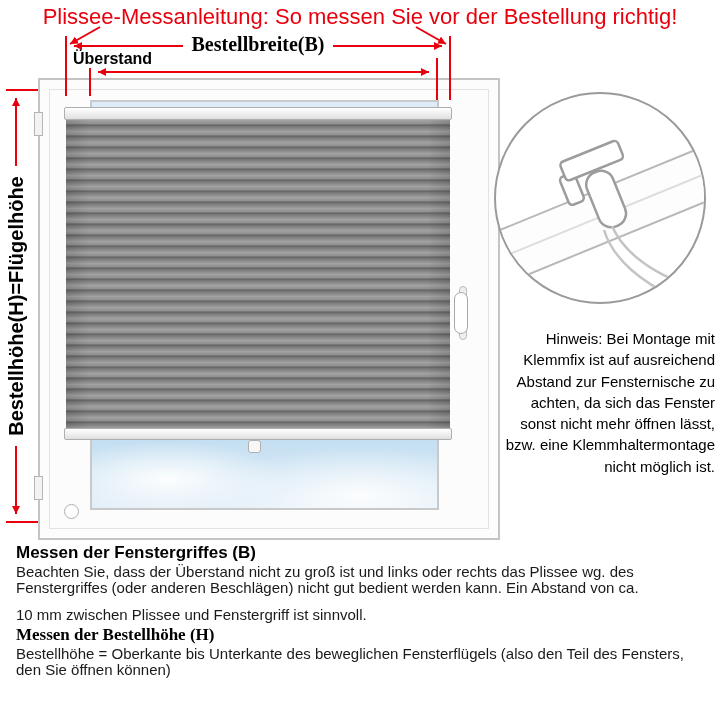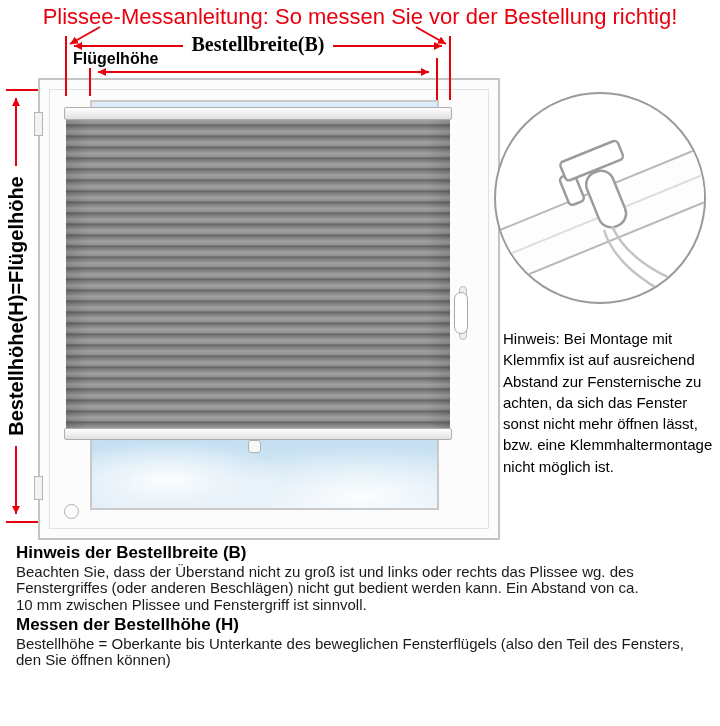--- a/index.html
+++ b/index.html
@@ -60,28 +60,28 @@
                 transform:rotate(-90deg); }
   .lbl-height span { padding:2px 10px; }
 
   
   .inset { position:absolute; left:494px; top:92px; width:212px; height:212px; z-index:4;
            border:2px solid #9a9a9a; border-radius:50%; background:#ffffff; overflow:hidden; }
   .inset svg { display:block; width:208px; height:208px; }
 
   
   .note { position:absolute; left:503px; top:328px; width:212px; z-index:4;
-          font-size:15px; line-height:1.42; color:#000; }
+          font-size:15px; line-height:1.42; color:#000;text-align:right; }
 
   
   .instructions { position:absolute; left:16px; top:544px; width:694px; z-index:2; }
   .instructions h2 { font-size:17px; line-height:18px; margin:0 0 2px 0; color:#000; }
-  .instructions h2.second { margin-top:3px; margin-bottom:2px; }
+  .instructions h2.second { margin-top:3px; margin-bottom:2px;font-family:Liberation Serif, serif; }
   .instructions p { font-size:15px; line-height:16px; margin:0 0 3px 0; color:#1a1a1a; }
-  .instructions p.tight { margin-bottom:1px; }
+  .instructions p.tight { margin-bottom:11px; }
 </style>
 </head>
 <body>
 
 <div class="page">
 
   <div class="title">Plissee-Messanleitung: So messen Sie vor der Bestellung richtig!</div>
 
   <div class="window">
     <div class="sash"></div>
@@ -116,21 +116,21 @@
       <line x1="6" y1="522" x2="38" y2="522"></line>
       <line x1="100" y1="27" x2="70" y2="44" marker-end="url(#ah)"></line>
       <line x1="416" y1="27" x2="446" y2="44" marker-end="url(#ah)"></line>
     </g>
   </svg>
 
   <div class="lbl lbl-width">
     <span>Bestellbreite(B)</span>
   </div>
   <div class="lbl lbl-overhang">
-    <span>Flügelhöhe</span>
+    <span>Überstand</span>
   </div>
   <div class="lbl lbl-height">
     <span>Bestellhöhe(H)=Flügelhöhe</span>
   </div>
 
   <div class="inset">
     <svg viewBox="0 0 208 208">
       <polygon points="-30,150 238,40 238,96 -30,206" fill="#fdfdfd" stroke="#b8b8b8" stroke-width="2"></polygon>
       <line x1="-30" y1="178" x2="238" y2="68" stroke="#dddddd" stroke-width="2"></line>
       <g transform="rotate(-22 100 80)" fill="#ffffff" stroke="#9c9c9c" stroke-width="2.5">
@@ -139,20 +139,20 @@
         <rect x="86" y="78" width="28" height="58" rx="13"></rect>
       </g>
       <path d="M108,136 C118,168 148,188 178,204" fill="none" stroke="#c4c4c4" stroke-width="2.5"></path>
       <path d="M116,132 C130,164 164,182 198,194" fill="none" stroke="#c4c4c4" stroke-width="2.5"></path>
     </svg>
   </div>
 
   <div class="note">Hinweis: Bei Montage mit Klemmfix ist auf ausreichend Abstand zur Fensternische zu achten, da sich das Fenster sonst nicht mehr öffnen lässt, bzw. eine Klemmhaltermontage nicht möglich ist.</div>
 
   <div class="instructions">
-    <h2>Hinweis der Bestellbreite (B)</h2>
+    <h2>Messen der Fenstergriffes (B)</h2>
     <p class="tight">Beachten Sie, dass der Überstand nicht zu groß ist und links oder rechts das Plissee wg. des Fenstergriffes (oder anderen Beschlägen) nicht gut bedient werden kann. Ein Abstand von ca.</p>
     <p>10 mm zwischen Plissee und Fenstergriff ist sinnvoll.</p>
     <h2 class="second">Messen der Bestellhöhe (H)</h2>
     <p>Bestellhöhe = Oberkante bis Unterkante des beweglichen Fensterflügels (also den Teil des Fensters, den Sie öffnen können)</p>
   </div>
 
 </div>
 
 </body></html>

